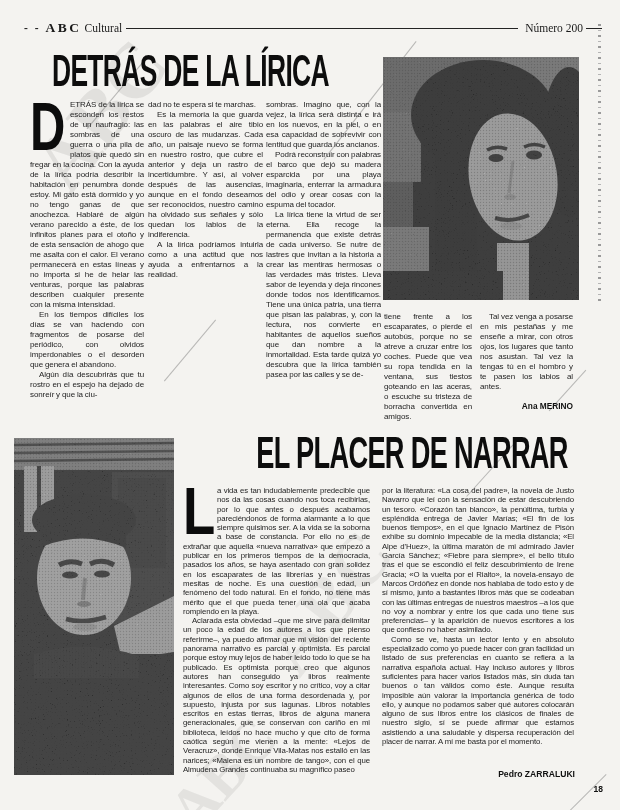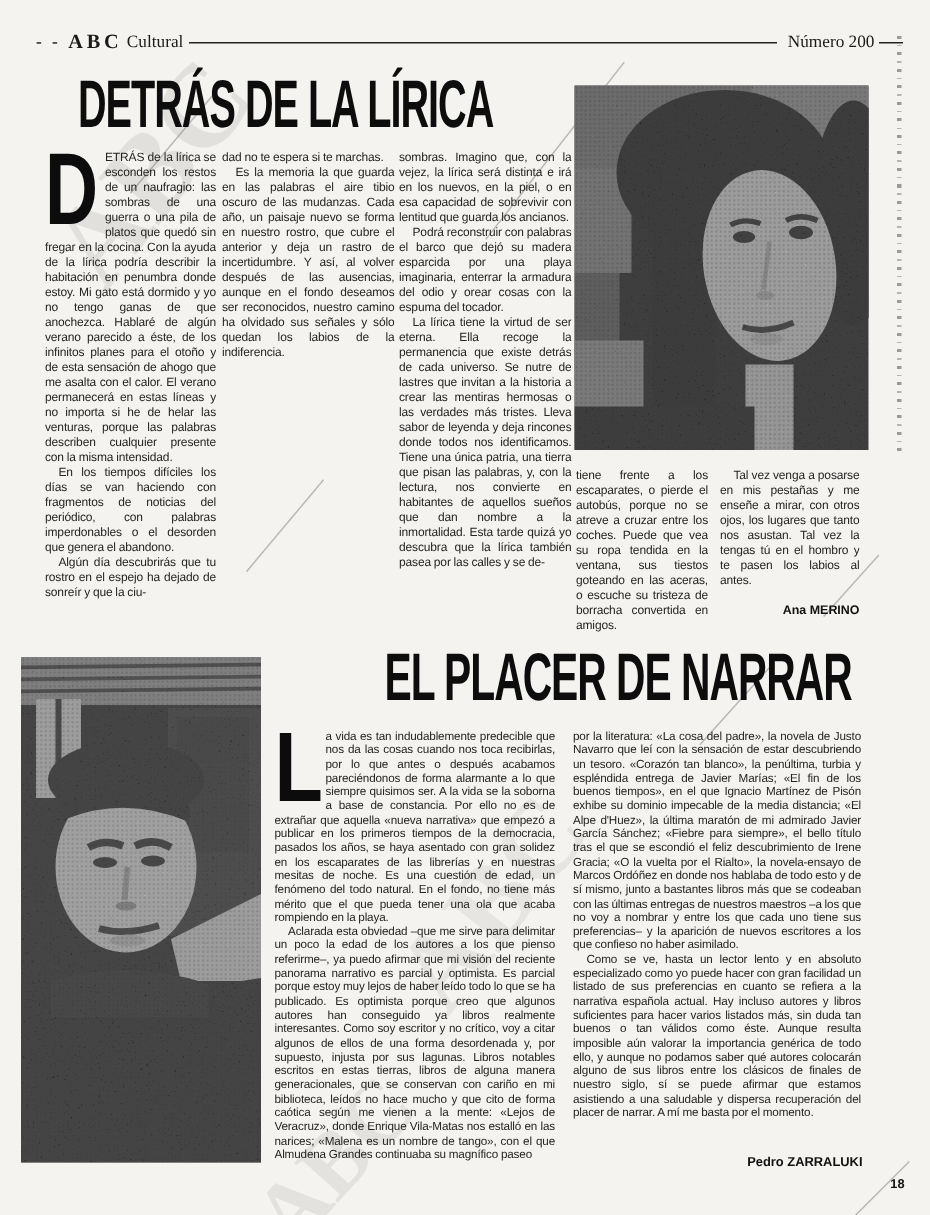--- a/index.html
+++ b/index.html
@@ -122,27 +122,28 @@
     <ellipse cx="127" cy="140" rx="6" ry="3" fill="#c2c2c2"></ellipse>
     <path d="M112 161 Q128 166 146 158" stroke="#262626" stroke-width="4" fill="none"></path>
     <ellipse cx="128" cy="169" rx="11" ry="4" fill="#cfcfcf"></ellipse>
     <rect width="196" height="243" fill="url(#halftone)"></rect>
     <rect width="196" height="243" filter="url(#noiseDark)" opacity="0.45"></rect>
     <rect width="196" height="243" filter="url(#noiseLight)" opacity="0.22"></rect>
   </svg>
 
   <div class="col c1">
     <p><span class="dropcap dc-d">D</span><span>ETRÁS de la lírica se esconden los restos de un naufragio: las sombras de una guerra o una pila de platos que quedó sin fregar en la cocina. Con la ayuda de la lírica podría describir la habitación en penumbra donde estoy. Mi gato está dormido y yo no tengo ganas de que anochezca. Hablaré de algún verano parecido a éste, de los infinitos planes para el otoño y de esta sensación de ahogo que me asalta con el calor. El verano permanecerá en estas líneas y no importa si he de helar las venturas, porque las palabras describen cualquier presente con la misma intensidad.</span></p>
-    <p>En los tiempos difíciles los días se van haciendo con fragmentos de noticias del periódico, con palabras imperdonables o el desorden que genera el abandono.</p>
+    <p>En los tiempos difíciles los días se van haciendo con fragmentos de posarse del periódico, con olvidos imperdonables o el desorden que genera el abandono.</p>
     <p>Algún día descubrirás que tu rostro en el espejo ha dejado de sonreír y que la ciu-</p>
   </div>
 
   <div class="col c2">
     <p>dad no te espera si te marchas.</p>
     <p>Es la memoria la que guarda en las palabras el aire tibio oscuro de las mudanzas. Cada año, un paisaje nuevo se forma en nuestro rostro, que cubre el anterior y deja un rastro de incertidumbre. Y así, al volver después de las ausencias, aunque en el fondo deseamos ser reconocidos, nuestro camino ha olvidado sus señales y sólo quedan los labios de la indiferencia.</p>
+    <p>A la lírica podríamos intuirla como a una actitud que nos ayuda a enfrentarnos a la realidad.</p>
   </div>
 
   <div class="col c3">
     <p>sombras. Imagino que, con la vejez, la lírica será distinta e irá en los nuevos, en la piel, o en esa capacidad de sobrevivir con lentitud que guarda los ancianos.</p>
     <p>Podrá reconstruir con palabras el barco que dejó su madera esparcida por una playa imaginaria, enterrar la armadura del odio y orear cosas con la espuma del tocador.</p>
     <p>La lírica tiene la virtud de ser eterna. Ella recoge la permanencia que existe detrás de cada universo. Se nutre de lastres que invitan a la historia a crear las mentiras hermosas o las verdades más tristes. Lleva sabor de leyenda y deja rincones donde todos nos identificamos. Tiene una única patria, una tierra que pisan las palabras, y, con la lectura, nos convierte en habitantes de aquellos sueños que dan nombre a la inmortalidad. Esta tarde quizá yo descubra que la lírica también pasea por las calles y se de-</p>
   </div>
 
   <div class="col c4">
     <p>tiene frente a los escaparates, o pierde el autobús, porque no se atreve a cruzar entre los coches. Puede que vea su ropa tendida en la ventana, sus tiestos goteando en las aceras, o escuche su tristeza de borracha convertida en amigos.</p>

